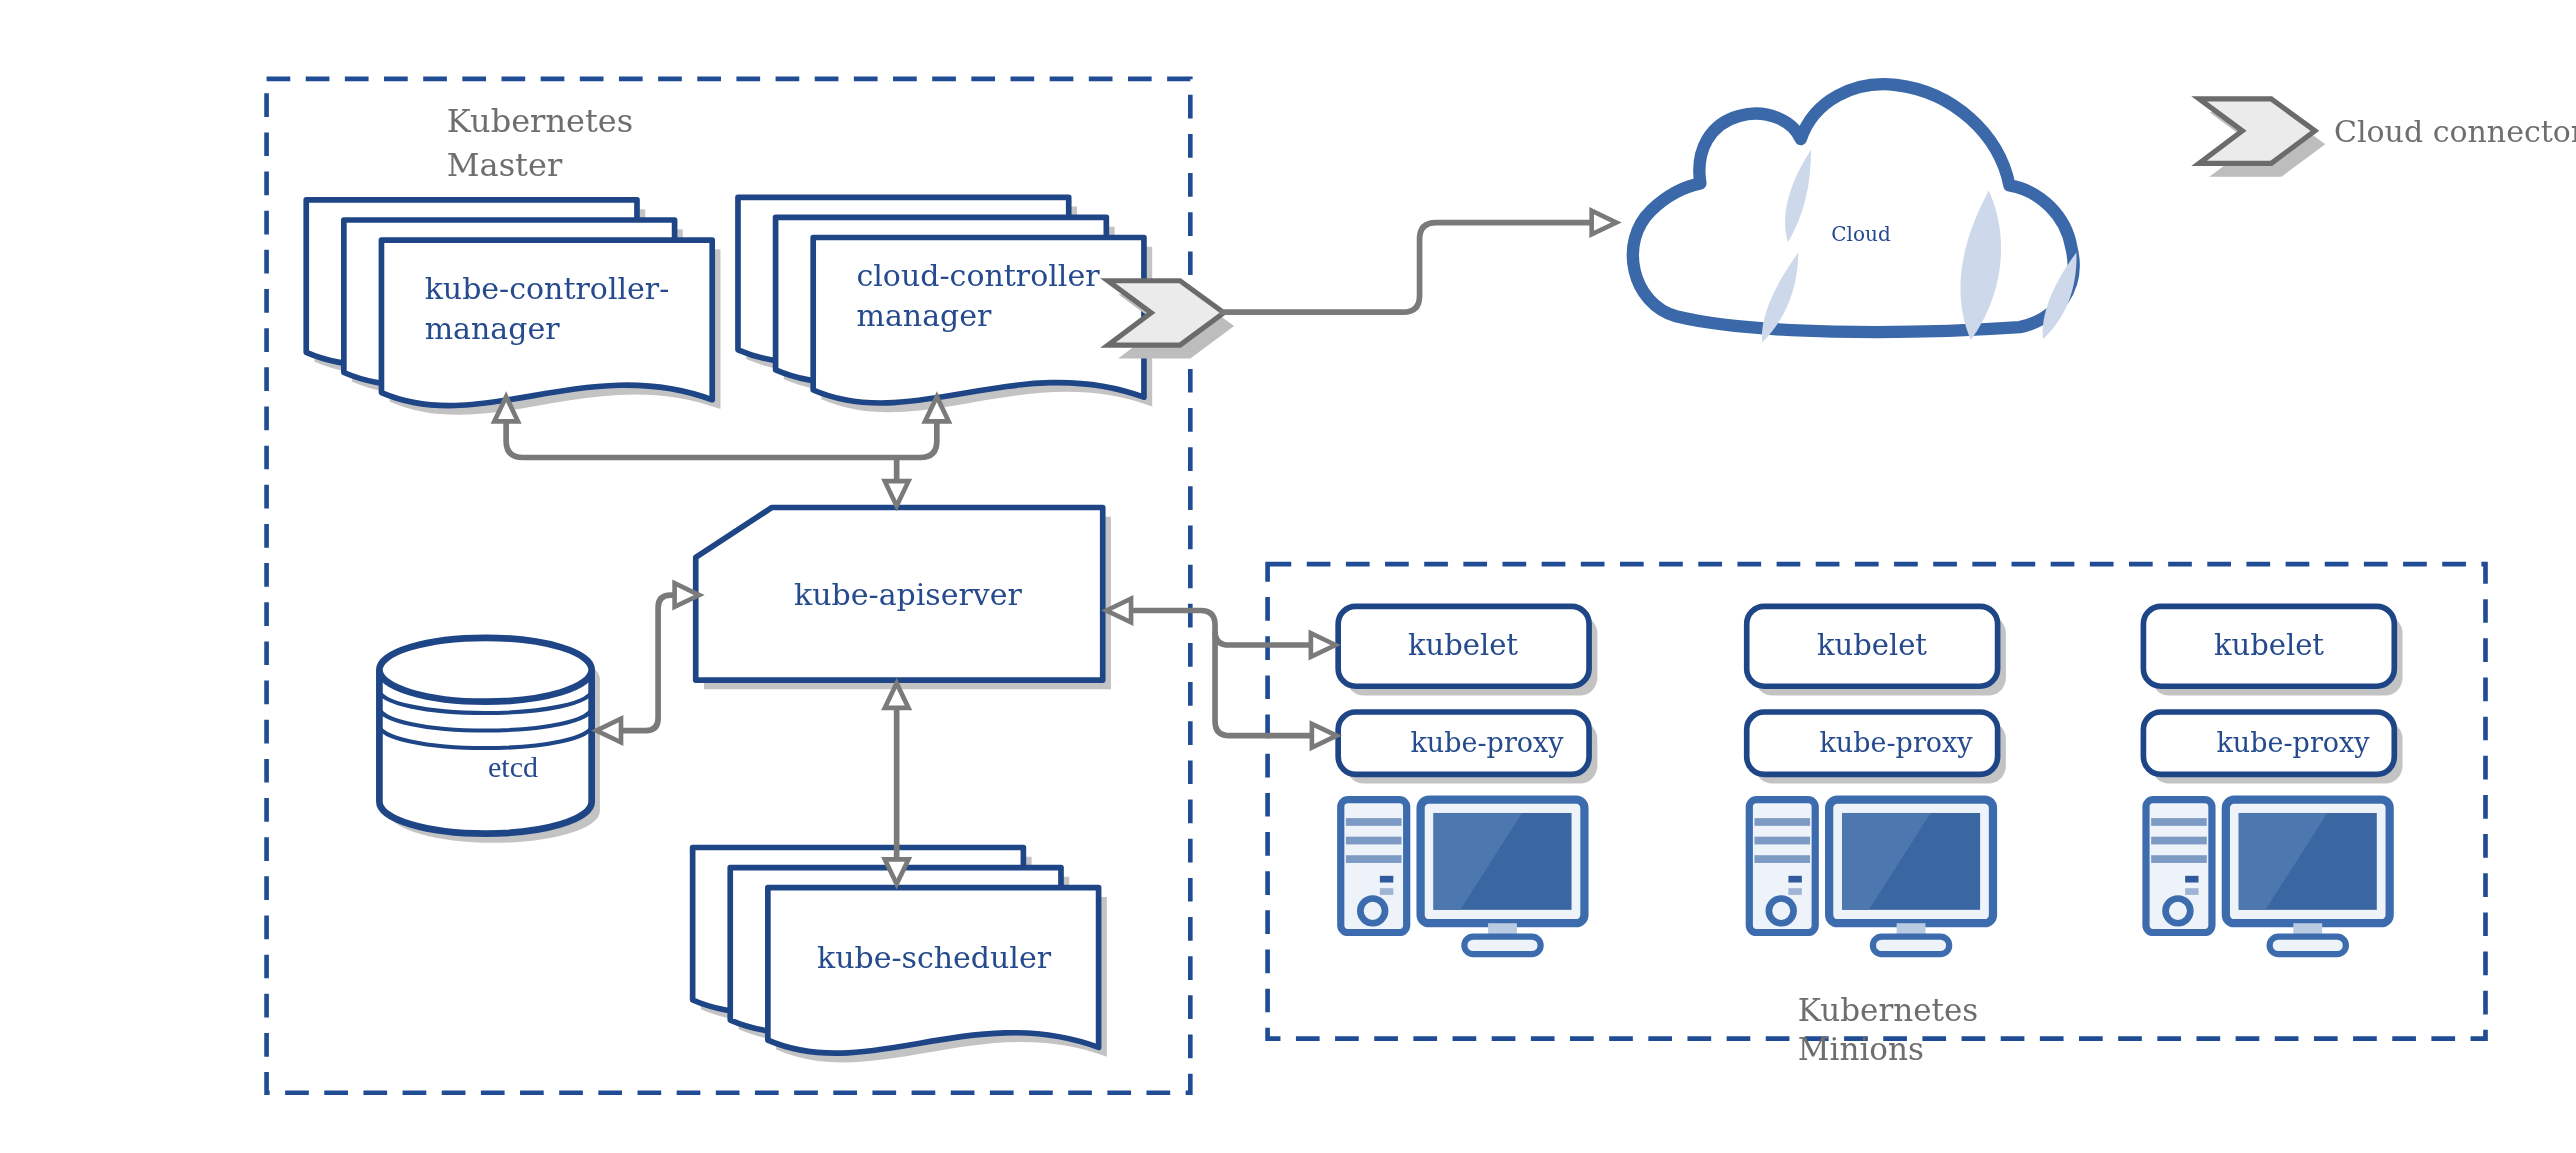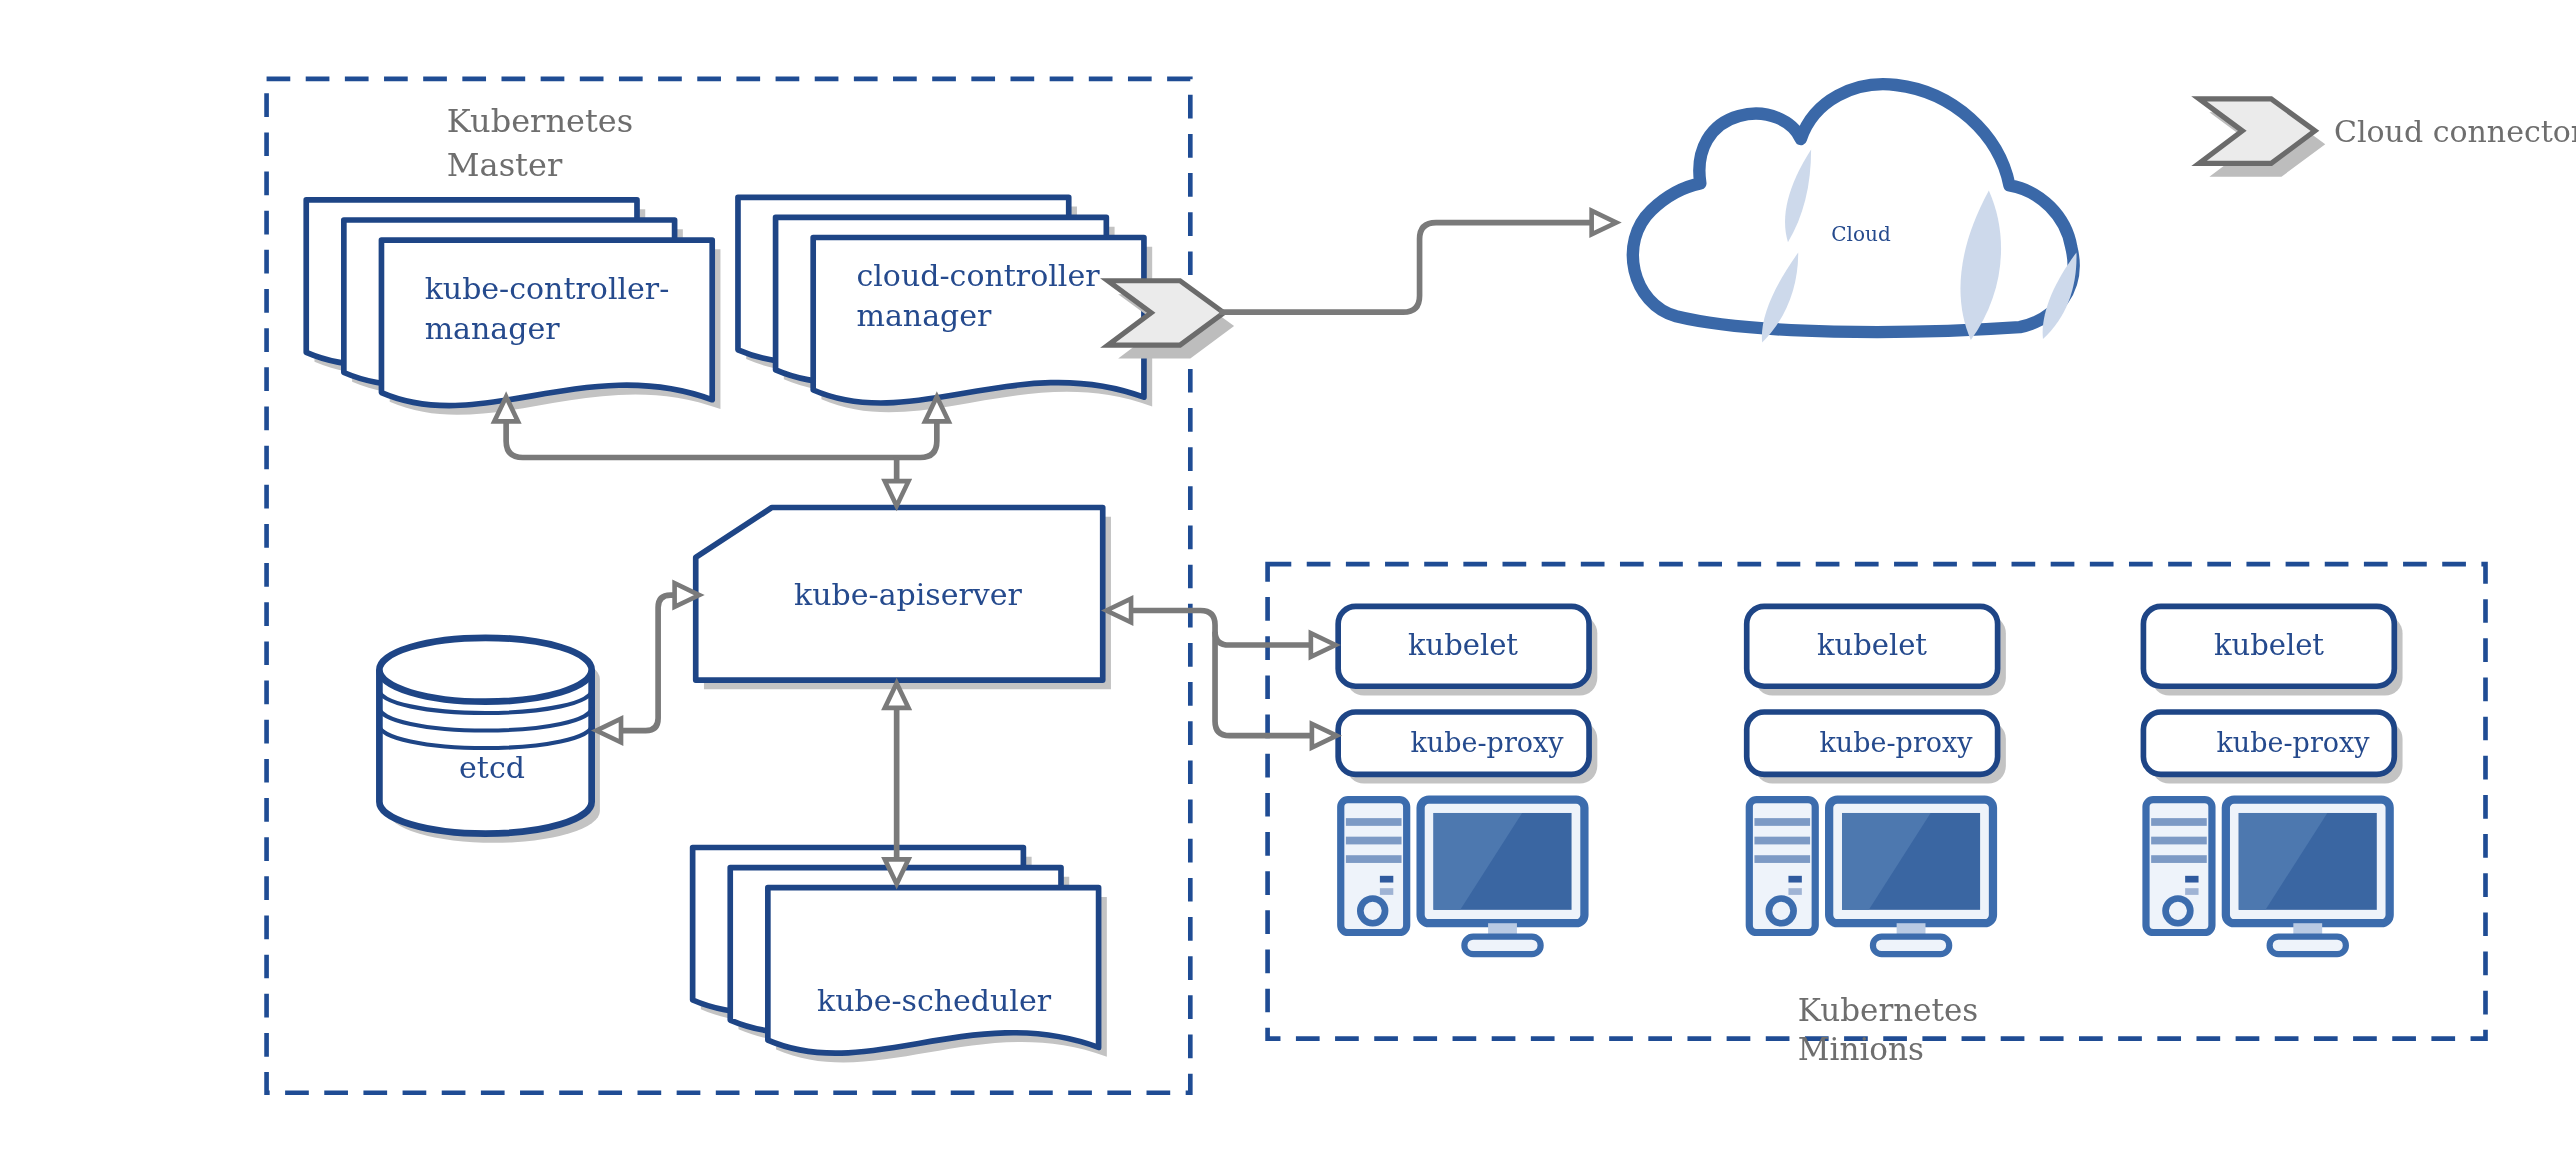--- a/index.html
+++ b/index.html
@@ -199,23 +199,23 @@
   <div>manager</div>
 </div>
 
 <div class="label lbl-doc" style="left:978px;top:296px;">
   <div>cloud-controller</div>
   <div>manager</div>
 </div>
 
 <div class="label lbl-one" style="left:908px;top:594px;">kube-apiserver</div>
 
-<div class="label lbl-one" style="left:492px;top:767px;">etcd</div>
-
-<div class="label lbl-one" style="left:934px;top:957px;margin-top:43px;">kube-scheduler</div>
+<div class="label lbl-one" style="left:513px;top:767px;font-family:Liberation Serif, serif;">etcd</div>
+
+<div class="label lbl-one" style="left:934px;top:957px;">kube-scheduler</div>
 
 <div class="label lbl-cloud" style="left:1861px;top:234px;">Cloud</div>
 
 <div class="label gray lbl-legend" style="left:2334px;top:131px;">Cloud connector</div>
 
 <div class="label lbl-kubelet" style="left:1463px;top:645px;">kubelet</div>
 <div class="label lbl-kubelet" style="left:1872px;top:645px;">kubelet</div>
 <div class="label lbl-kubelet" style="left:2269px;top:645px;">kubelet</div>
 
 <div class="label lbl-proxy" style="left:1463px;top:742px;">kube-proxy</div>

